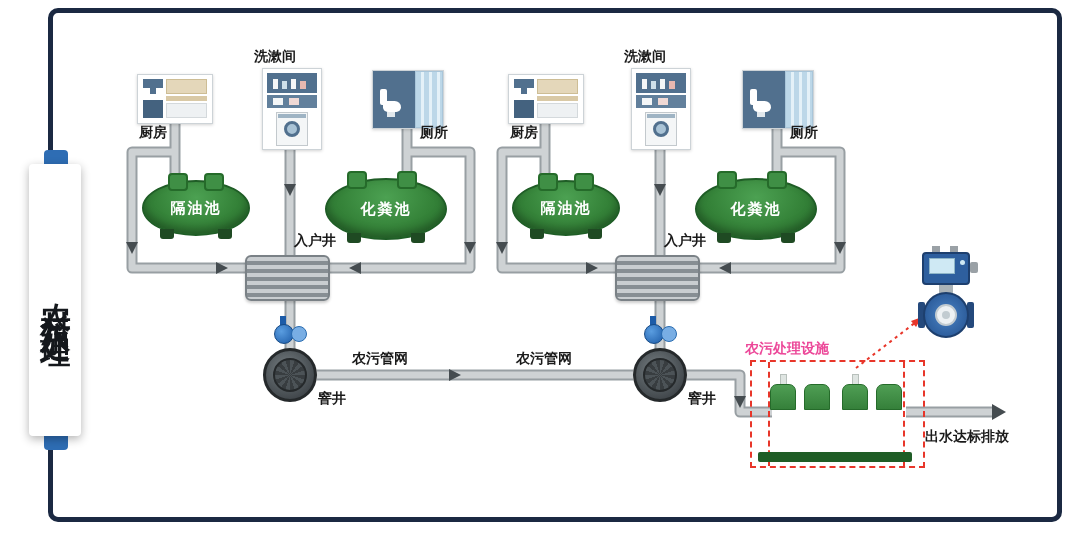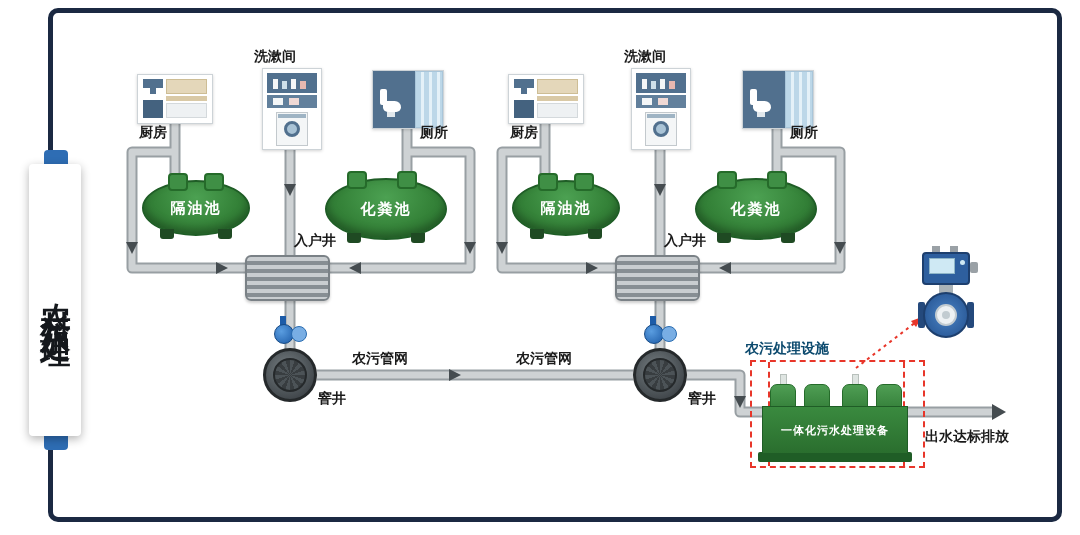--- a/index.html
+++ b/index.html
@@ -12,21 +12,21 @@
   
   .title-bar{position:absolute;left:44px;top:150px;width:24px;height:300px;
              background:#2e6db4;border-radius:4px;z-index:3;}
   .title-card{position:absolute;left:29px;top:164px;width:52px;height:272px;background:#fff;
               border-radius:4px;box-shadow:0 3px 10px rgba(0,0,0,.3);z-index:4;
               display:flex;align-items:center;justify-content:center;}
   .title-text{writing-mode:vertical-rl;font-size:30px;font-weight:bold;color:#15181c;letter-spacing:7px;}
 
   
   .lbl{position:absolute;z-index:2;font-size:14px;font-weight:bold;color:#1a1a1a;white-space:nowrap;}
-  .lbl.green{color:#0c4a6e;}
+  .lbl.green{color:#ec4899;}
   .lbl.big{font-size:14px;}
 
   
   .tank{position:absolute;z-index:2;display:flex;align-items:center;justify-content:center;
         border-radius:50%;color:#fff;font-weight:bold;font-size:15px;letter-spacing:2px;
         background:radial-gradient(ellipse at 50% 30%,#4ca152 0%,#358339 55%,#27702c 100%);
         border:2px solid #1f5d26;box-shadow:inset 0 -5px 9px rgba(0,0,0,.28);}
   .cap{position:absolute;width:16px;height:14px;top:-9px;background:#3f8f45;
        border:2px solid #256b2a;border-radius:4px;z-index:-1;}
   .leg{position:absolute;width:14px;height:10px;bottom:-5px;background:#1f4a23;
@@ -296,23 +296,20 @@
   <div class="dash-v" style="left:768px"></div>
   <div class="dash-v" style="left:903px"></div>
 
   <div class="equip-vent" style="left:780px"></div>
   <div class="equip-vent" style="left:852px"></div>
   <div class="equip-cap" style="left:770px"></div>
   <div class="equip-cap" style="left:804px"></div>
   <div class="equip-cap" style="left:842px"></div>
   <div class="equip-cap" style="left:876px"></div>
   <div class="equip-base"></div>
-  <div class="equip-body">
-    <span>一体化污水处理设备</span>
-  </div>
 
   <div class="lbl big" style="left:925px;top:428px">出水达标排放</div>
 
   <div class="meter">
     <div class="m-screwL"></div>
     <div class="m-screwR"></div>
     <div class="m-head"></div>
     <div class="m-screen"></div>
     <div class="m-btn"></div>
     <div class="m-gland"></div>

